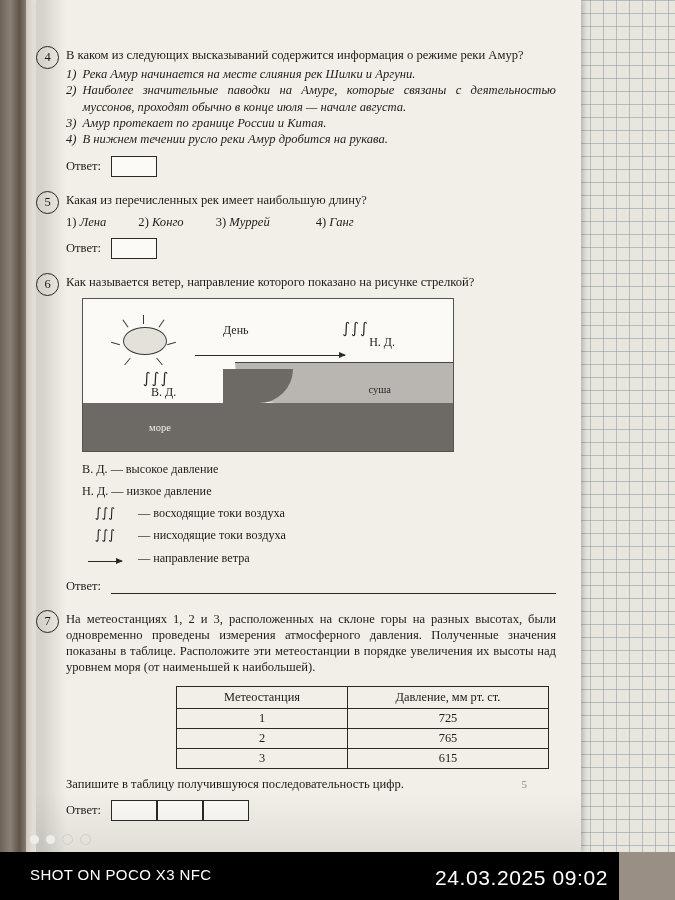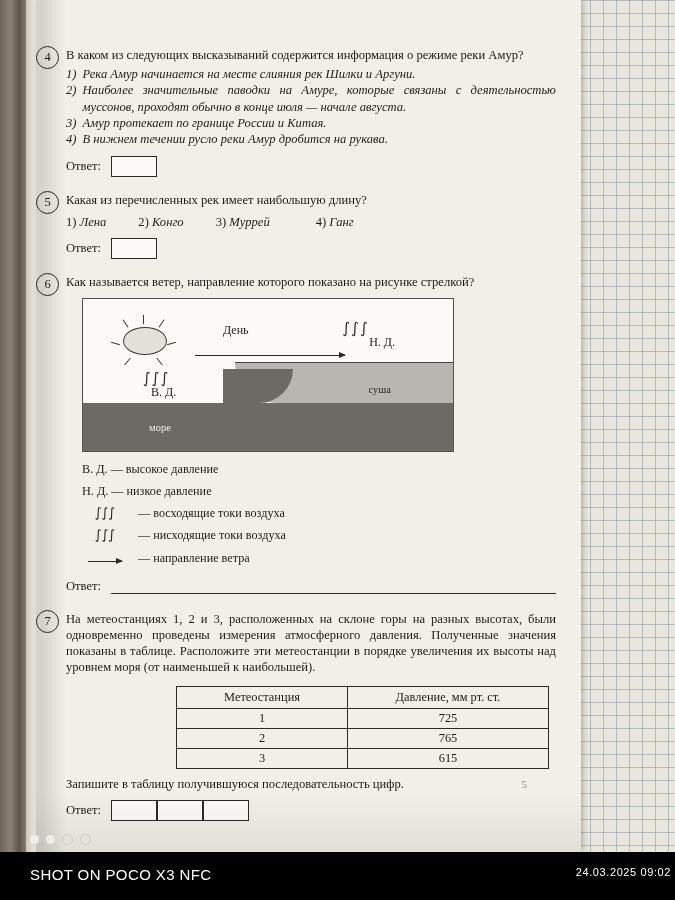--- a/index.html
+++ b/index.html
@@ -88,25 +88,25 @@
   table.tbl th{padding:3px 10px;}
   .col1{width:150px;}
   .col2{width:180px;}
 
   .tail-line{font-size:12.6px;margin-top:6px;}
   .ans-3{display:flex;gap:0;margin-left:0;}
   .ans-3 .cell{width:44px;height:19px;border:1px solid #2b2926;background:#fbfaf6;}
 
   
   .overlay{
-    position:absolute;left:0;bottom:0;width:675px;height:48px;background:#000;
+    position:absolute;left:0;bottom:0;width:619px;height:48px;background:#000;
     color:#fff;font-family:"Liberation Sans",sans-serif;
   }
   .shot{position:absolute;left:30px;top:14px;font-size:15px;letter-spacing:.4px;}
-  .stamp{position:absolute;right:4px;top:14px;font-size:11px;letter-spacing:.6px;}
+  .stamp{position:absolute;right:11px;top:14px;font-size:21px;letter-spacing:.6px;}
   .dots{position:absolute;left:30px;top:-18px;display:flex;gap:7px;align-items:center;}
   .dot{width:9px;height:9px;border-radius:50%;background:#f0eee9;}
   .dot.hollow{background:transparent;border:1.5px solid #cfcdc8;}
   .page-num{position:absolute;right:54px;bottom:62px;font-size:11px;color:#8b8880;}
 </style>
 </head>
 <body>
 
 <div class="page-wrap">
   <div class="graphstrip"></div>

